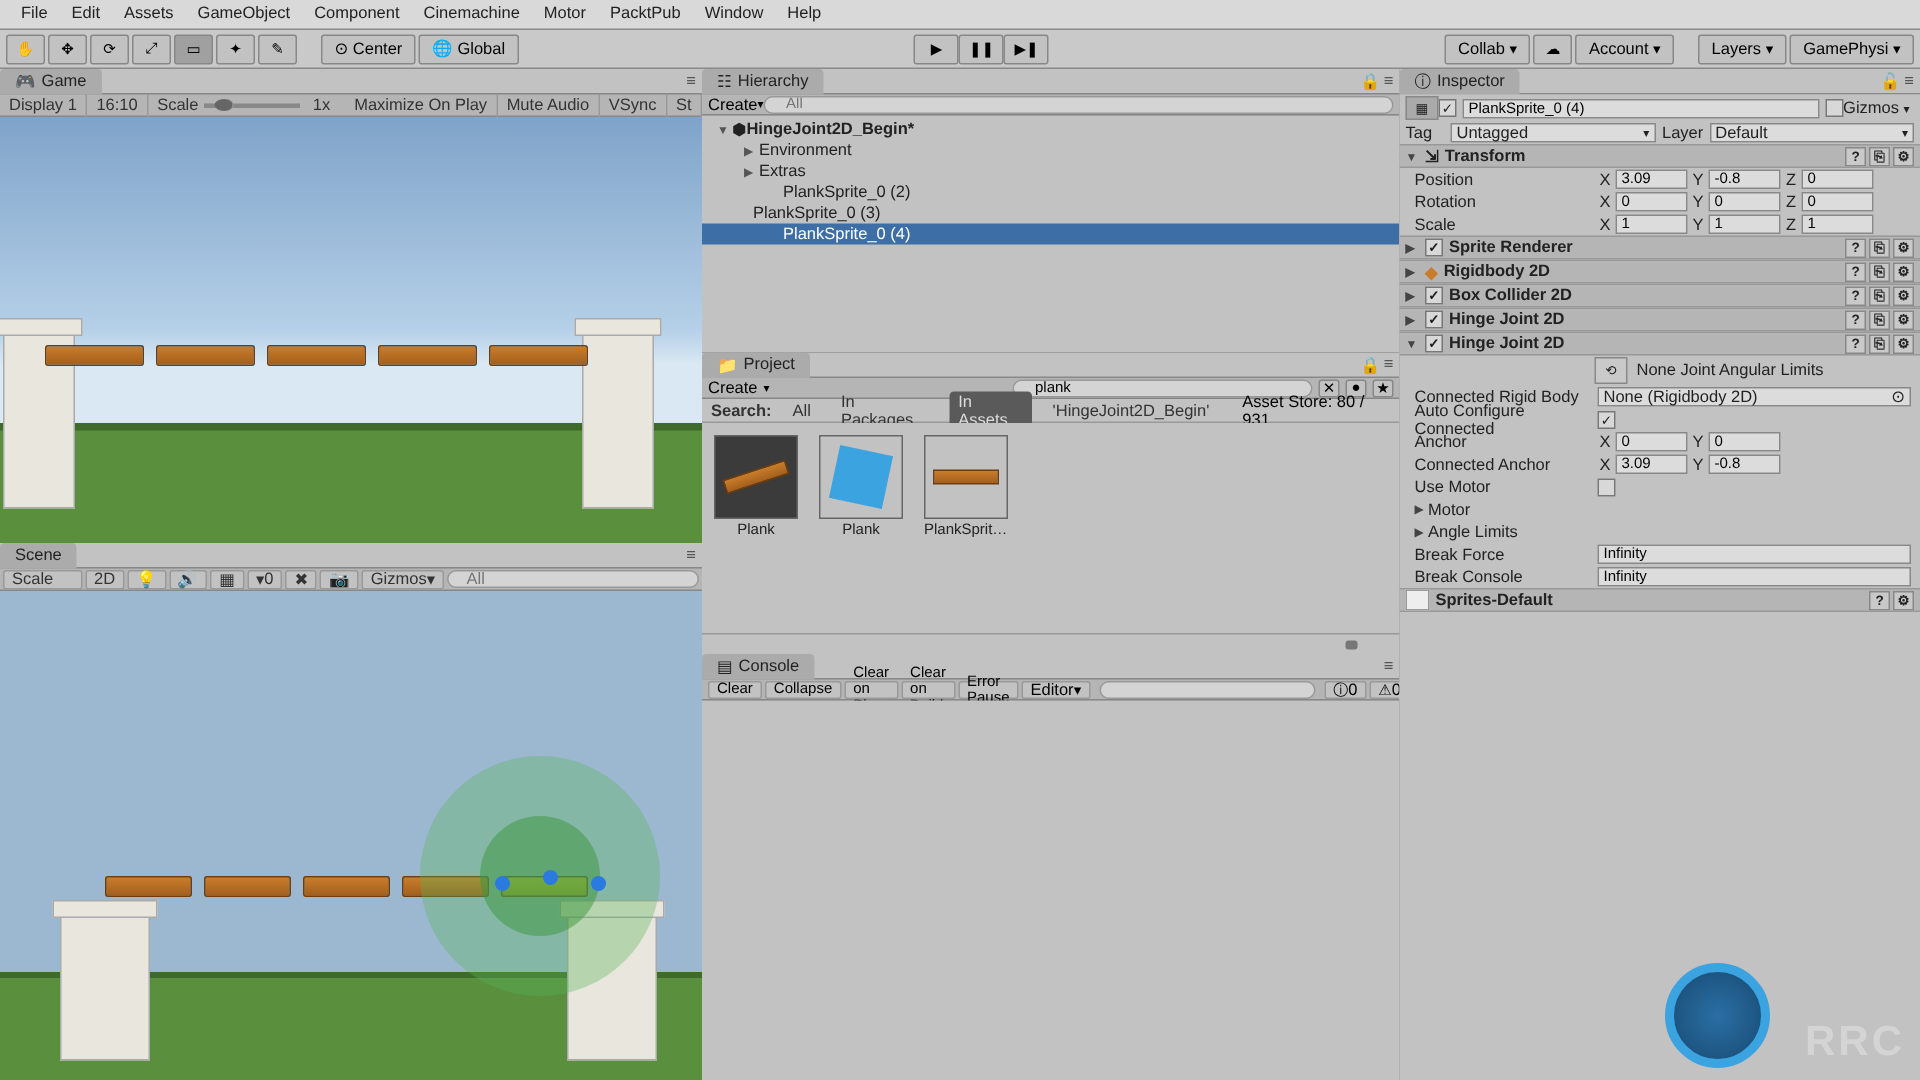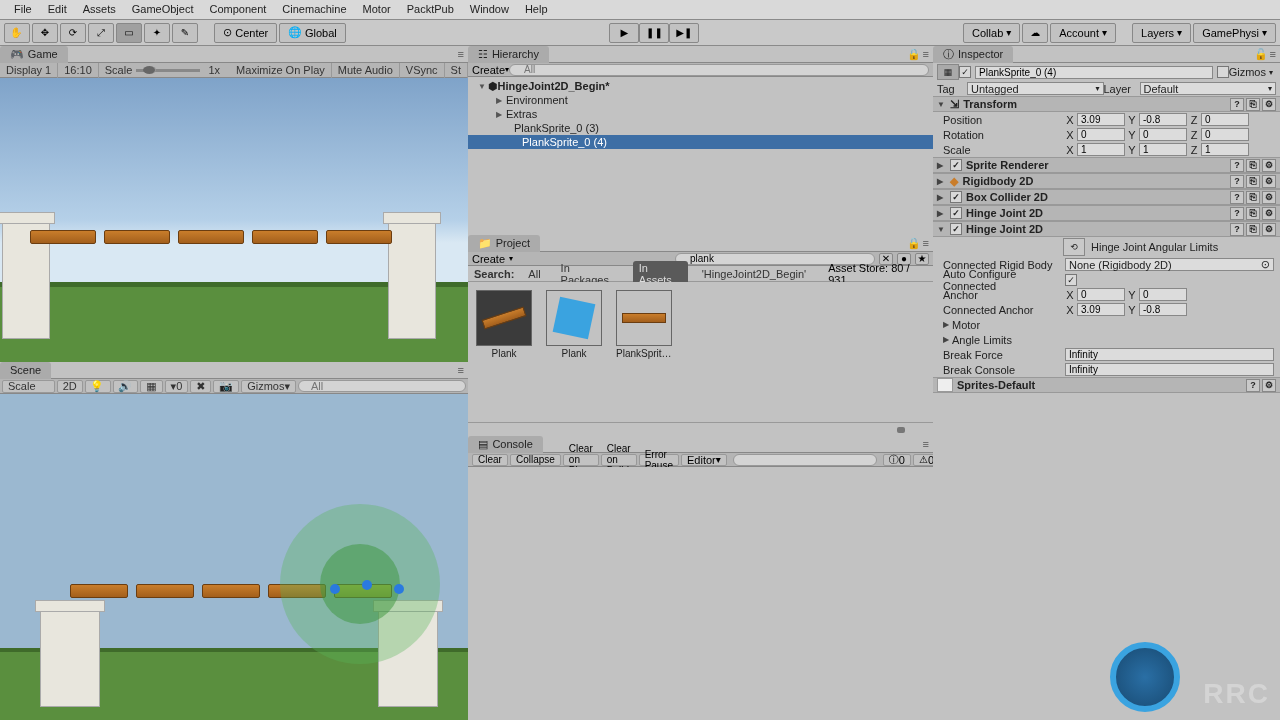--- a/index.html
+++ b/index.html
@@ -244,21 +244,25 @@
           <b>HingeJoint2D_Begin*</b>
         </div>
       <div class="hrow" style="padding-left:28px">
           <span class="tri">▶</span>
           <span>Environment</span>
         </div>
       <div class="hrow" style="padding-left:28px">
           <span class="tri">▶</span>
           <span>Extras</span>
         </div>
-      <div class="hrow" style="padding-left:32px">
+      <div class="hrow" style="padding-left:40px">
+          <span class="ico"></span>
+          <span>PlankSprite_0 (2)</span>
+        </div>
+      <div class="hrow" style="padding-left:20px">
           <span class="ico"></span>
           <span>PlankSprite_0 (3)</span>
         </div>
       <div class="hrow sel" style="padding-left:40px">
           <span class="ico"></span>
           <span>PlankSprite_0 (4)</span>
         </div>
     </div>
 
     <div class="ptab">
@@ -357,21 +361,21 @@
         <span class="chk"></span>
         <span>Gizmos</span>
         <span style="font-size:8px;padding:0 3px">▾</span>
       </div>
       <div class="row">
         <span style="width:30px">Tag</span>
         <div class="objfield" style="flex:1">
             <span>Untagged</span>
             <span style="margin-left:auto;font-size:8px">▾</span>
           </div>
-        <span style="width:36px;padding-right:4px">Layer</span>
+        <span style="width:36px;text-align:right;padding-right:4px">Layer</span>
         <div class="objfield" style="flex:1">
             <span>Default</span>
             <span style="margin-left:auto;font-size:8px">▾</span>
           </div>
       </div>
 
       <div class="cmpHead">
         <span class="tri2">▼</span>
           <span>⇲</span>
         <span>Transform</span>
@@ -461,21 +465,21 @@
           <span class="chk">✓</span>
           <span>Hinge Joint 2D</span>
           <div class="mini">
             <span class="minibtn">?</span>
             <span class="minibtn">⎘</span>
             <span class="minibtn">⚙</span>
           </div>
         </div>
       <div class="fld" style="padding-left:130px;height:20px">
         <span class="minibtn" style="width:22px;height:18px">⟲</span>
-        <span style="padding-left:6px">Hinge Joint Angular Limits</span>
+        <span style="padding-left:6px">None Joint Angular Limits</span>
       </div>
       <div class="fld">
           <span class="lbl">Connected Rigid Body</span>
           <div class="objfield">
             <span>None (Rigidbody 2D)</span>
             <span style="margin-left:auto">⊙</span>
           </div>
         </div>
       <div class="fld">
           <span class="lbl">Auto Configure Connected</span>
@@ -493,20 +497,24 @@
       <div class="fld">
           <span class="lbl">Connected Anchor</span>
           <div class="xyz">
             <span>X</span>
             <input type="text" value="3.09" style="">
             <span>Y</span>
             <input type="text" value="-0.8" style="">
           </div>
         </div>
       <div class="fld">
+          <span class="lbl">Use Motor</span>
+          <span class="chk"></span>
+        </div>
+      <div class="fld">
           <span class="tri2">▶</span>
           <span class="lbl" style="width:112px">Motor</span>
         </div>
       <div class="fld">
           <span class="tri2">▶</span>
           <span class="lbl" style="width:112px">Angle Limits</span>
         </div>
       <div class="fld">
           <span class="lbl">Break Force</span>
           <input type="text" style="flex: 1 1 0%;" value="Infinity">

